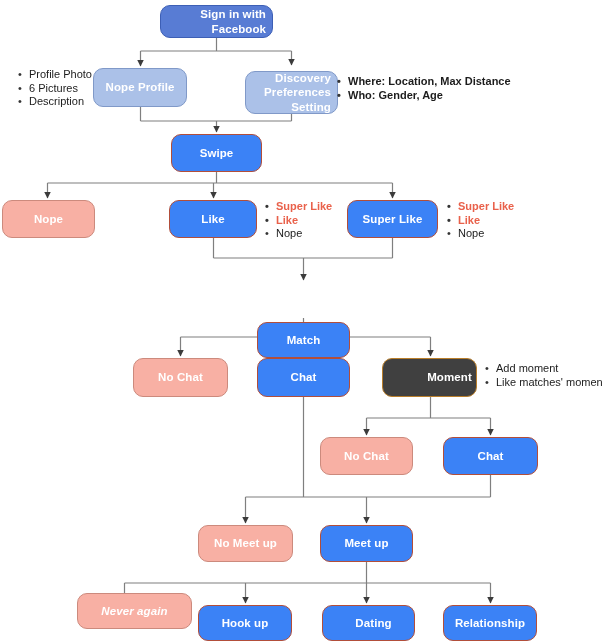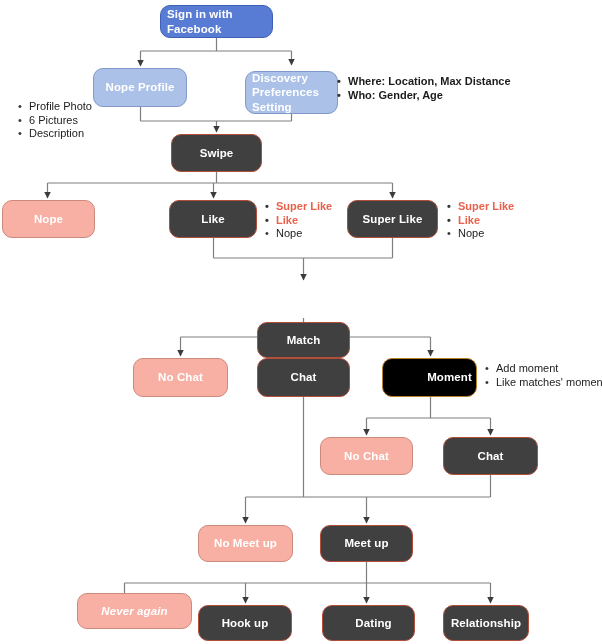--- a/index.html
+++ b/index.html
@@ -3,29 +3,29 @@
 <meta charset="utf-8">
 <style>
   html,body{margin:0;padding:0;background:#ffffff;}
   #canvas{
     position:relative;width:602px;height:644px;background:#ffffff;overflow:hidden;
     font-family:"Liberation Sans", sans-serif;
   }
   #edges{position:absolute;left:0;top:0;width:602px;height:644px;}
   .node{
     position:absolute;box-sizing:border-box;border-radius:10px;
-    display:flex;align-items:center;justify-content:center;text-align:left;
+    display:flex;align-items:center;justify-content:center;text-align:right;
     color:#ffffff;font-size:11.5px;font-weight:700;line-height:1.25;
     padding:2px 6px;letter-spacing:.1px;
   }
   .node.blue{background:#587CD4;border:1.5px solid #3D5FB5;}
   .node.lightblue{background:#ABC1E8;border:1.5px solid #8099C8;}
-  .node.orange{background:#404040;border:1.5px solid #B24E3A;}
+  .node.orange{background:#3b82f6;border:1.5px solid #B24E3A;}
   .node.pink{background:#F8B0A4;border:1.5px solid #CC8A7D;}
-  .node.amber{background:#000000;border:1.5px solid #B97E2A;padding-left:46px;}
+  .node.amber{background:#404040;border:1.5px solid #B97E2A;padding-left:46px;}
   .notes{
     position:absolute;margin:0;padding:0;list-style:none;
     font-size:11px;color:#1c1c1c;line-height:13.5px;white-space:nowrap;
   }
   .notes li{position:relative;padding-left:13px;}
   .notes li::before{content:"•";position:absolute;left:2px;top:0;color:#333;}
   .notes li.hl{color:#E9614B;font-weight:700;}
 </style>
 </head>
 <body>
@@ -87,23 +87,23 @@
   <div class="node pink" style="left:133px;top:358px;width:95px;height:39px;">No Chat</div>
   <div class="node orange" style="left:257px;top:358px;width:93px;height:39px;">Chat</div>
   <div class="node amber" style="left:382px;top:358px;width:95px;height:39px;">Moment</div>
   <div class="node pink" style="left:320px;top:437px;width:93px;height:38px;">No Chat</div>
   <div class="node orange" style="left:443px;top:437px;width:95px;height:38px;">Chat</div>
   <div class="node pink" style="left:198px;top:525px;width:95px;height:37px;">No Meet up</div>
   <div class="node orange" style="left:320px;top:525px;width:93px;height:37px;">Meet up</div>
   <div class="node pink" style="left:77px;top:593px;width:115px;height:36px;font-style:italic;">Never again</div>
   <div class="node orange" style="left:198px;top:605px;width:94px;height:36px;">Hook up</div>
   <div class="node orange" style="left:322px;top:605px;width:93px;height:36px;padding-left:16px;">Dating</div>
-  <div class="node orange" style="left:443px;top:605px;width:86px;height:36px;">Relationship</div>
+  <div class="node orange" style="left:443px;top:605px;width:94px;height:36px;">Relationship</div>
 
-  <ul class="notes" style="left:16px;top:68px;margin-top:32px;">
+  <ul class="notes" style="left:16px;top:68px;">
     <li>Profile Photo</li>
     <li>6 Pictures</li>
     <li>Description</li>
   </ul>
 
   <ul class="notes" style="left:335px;top:75px;font-weight:bold;">
     <li>Where: Location, Max Distance</li>
     <li>Who: Gender, Age</li>
   </ul>
 

